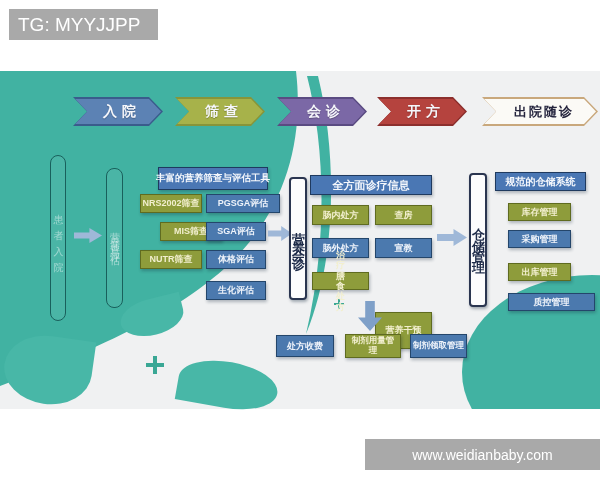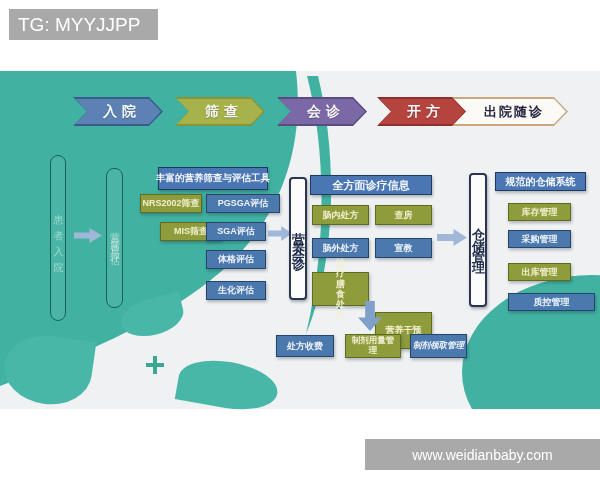--- a/index.html
+++ b/index.html
@@ -107,53 +107,54 @@
     <span class="chev-label">筛查</span>
   </div>
   <div class="chev c3" style="left:277px;width:90px;">
     <div class="chev-in"></div>
     <span class="chev-label">会诊</span>
   </div>
   <div class="chev c4" style="left:377px;width:90px;">
     <div class="chev-in"></div>
     <span class="chev-label">开方</span>
   </div>
-  <div class="chev c5" style="left:452px;width:116px;">
+  <div class="chev c5" style="left:482px;width:116px;">
     <div class="chev-in"></div>
     <span class="chev-label">出院随诊</span>
   </div>
 
   <div class="vbar faint" style="left:50px;top:155px;width:16px;height:166px;letter-spacing:16px;">患者入院</div>
   <div class="arrow-r" style="left:74px;top:228px;width:28px;height:15px;"></div>
   <div class="vbar faint" style="left:106px;top:168px;width:17px;height:140px;letter-spacing:4px;">营养筛查与评估</div>
 
   <div class="box title-box" style="left:158px;top:167px;width:110px;height:23px;font-size:9.5px;white-space:nowrap;">丰富的营养筛查与评估工具</div>
   <div class="box olive" style="left:140px;top:194px;width:62px;height:19px;">NRS2002筛查</div>
   <div class="box blue" style="left:206px;top:194px;width:74px;height:19px;">PGSGA评估</div>
   <div class="box olive" style="left:140px;top:222px;width:62px;height:19px;margin-left:20px;">MIS筛查</div>
   <div class="box blue" style="left:206px;top:222px;width:60px;height:19px;">SGA评估</div>
+  <div class="box olive" style="left:140px;top:250px;width:62px;height:19px;">NUTR筛查</div>
   <div class="box blue" style="left:206px;top:250px;width:60px;height:19px;">体格评估</div>
   <div class="box blue" style="left:206px;top:281px;width:60px;height:19px;">生化评估</div>
 
   <div class="arrow-r" style="left:268px;top:226px;width:24px;height:15px;"></div>
   <div class="vbar strong" style="left:289px;top:177px;width:18px;height:123px;">营养会诊</div>
 
   <div class="box title-box" style="left:310px;top:175px;width:122px;height:20px;font-size:11px;">全方面诊疗信息</div>
   <div class="box olive" style="left:312px;top:205px;width:57px;height:20px;">肠内处方</div>
   <div class="box olive" style="left:375px;top:205px;width:57px;height:20px;">查房</div>
   <div class="box blue" style="left:312px;top:238px;width:57px;height:20px;">肠外处方</div>
   <div class="box blue" style="left:375px;top:238px;width:57px;height:20px;">宣教</div>
-  <div class="box olive" style="left:312px;top:272px;width:57px;height:34px;padding:0 21px;">治疗膳食处方</div>
+  <div class="box olive" style="left:312px;top:272px;width:57px;height:18px;padding:0 21px;">治疗膳食处方</div>
   <div class="box olive" style="left:375px;top:272px;width:57px;height:37px;margin-top:40px;">营养干预</div>
 
   <div class="arrow-d" style="left:358px;top:301px;width:24px;height:30px;"></div>
 
   <div class="box blue" style="left:276px;top:335px;width:58px;height:22px;">处方收费</div>
   <div class="box olive" style="left:345px;top:334px;width:56px;height:24px;font-size:8.5px;padding:0 2px;">制剂用量管理</div>
-  <div class="box blue" style="left:410px;top:334px;width:57px;height:24px;font-size:8.5px;padding:8px 2px;font-style:italic;">制剂领取管理</div>
+  <div class="box blue" style="left:410px;top:334px;width:57px;height:24px;font-size:8.5px;padding:8px 2px;">制剂领取管理</div>
 
   <div class="arrow-r" style="left:437px;top:229px;width:30px;height:17px;"></div>
   <div class="vbar strong" style="left:469px;top:173px;width:18px;height:134px;letter-spacing:11px;">仓储管理</div>
 
   <div class="box title-box" style="left:495px;top:172px;width:91px;height:19px;font-size:10px;white-space:nowrap;">规范的仓储系统</div>
   <div class="box olive" style="left:508px;top:203px;width:63px;height:18px;">库存管理</div>
   <div class="box blue" style="left:508px;top:230px;width:63px;height:18px;">采购管理</div>
   <div class="box olive" style="left:508px;top:263px;width:63px;height:18px;">出库管理</div>
   <div class="box blue" style="left:508px;top:293px;width:87px;height:18px;">质控管理</div>
 

